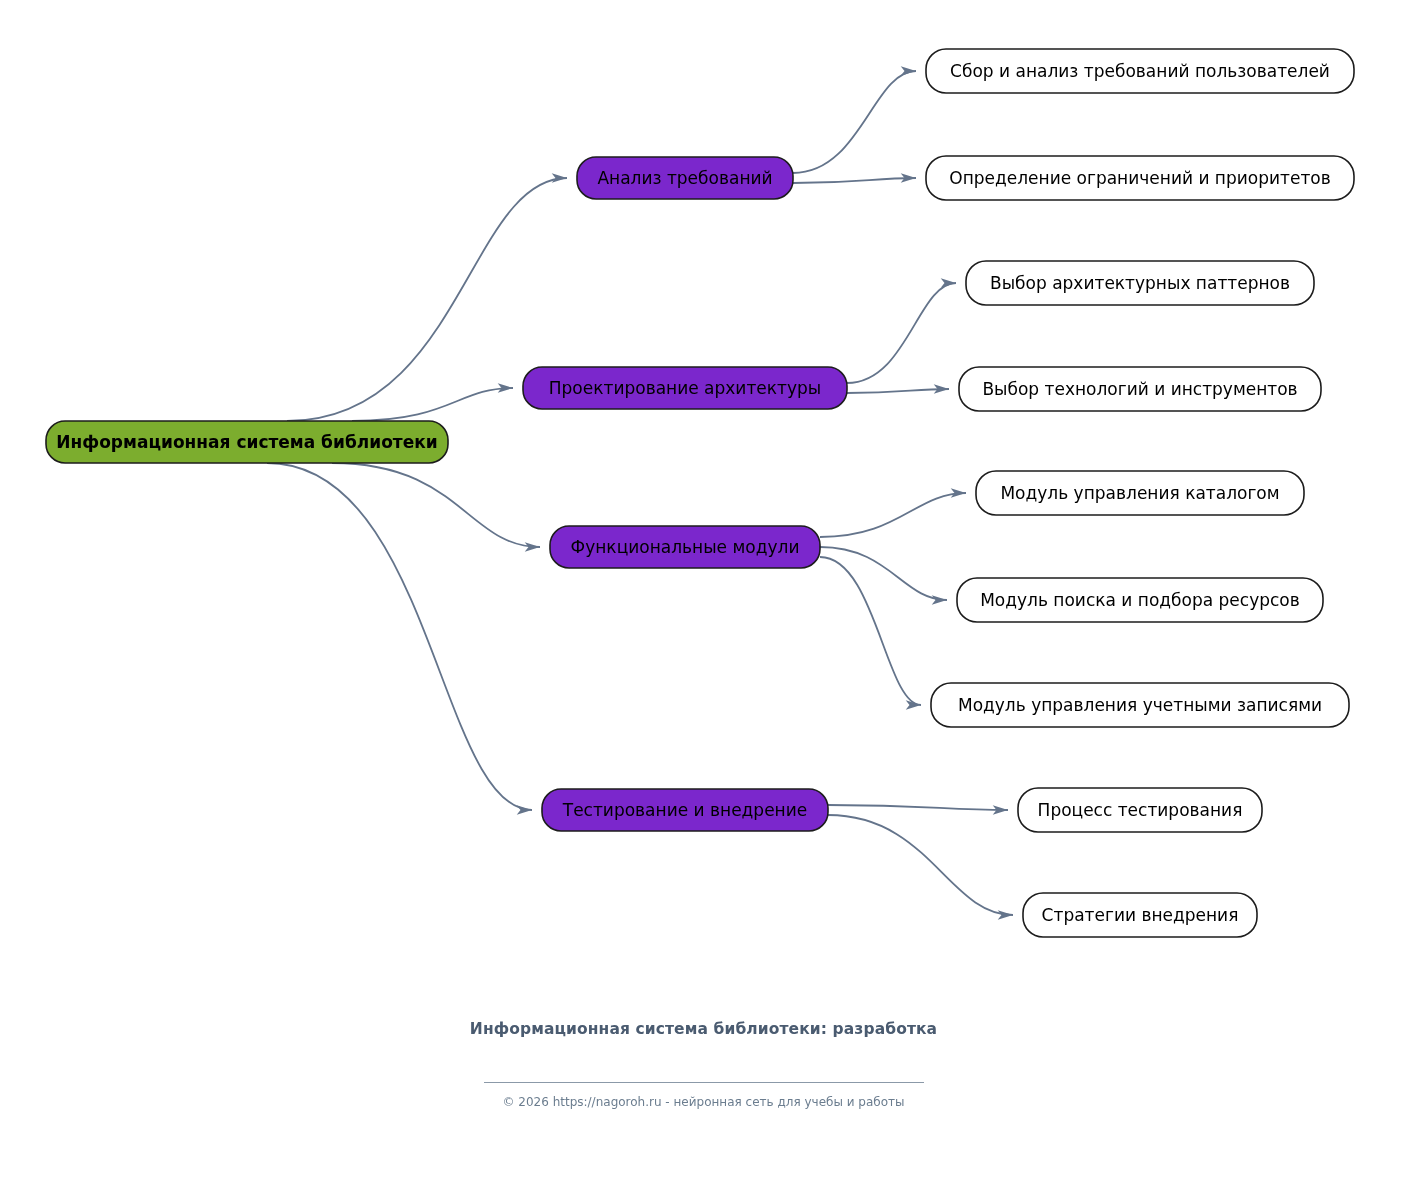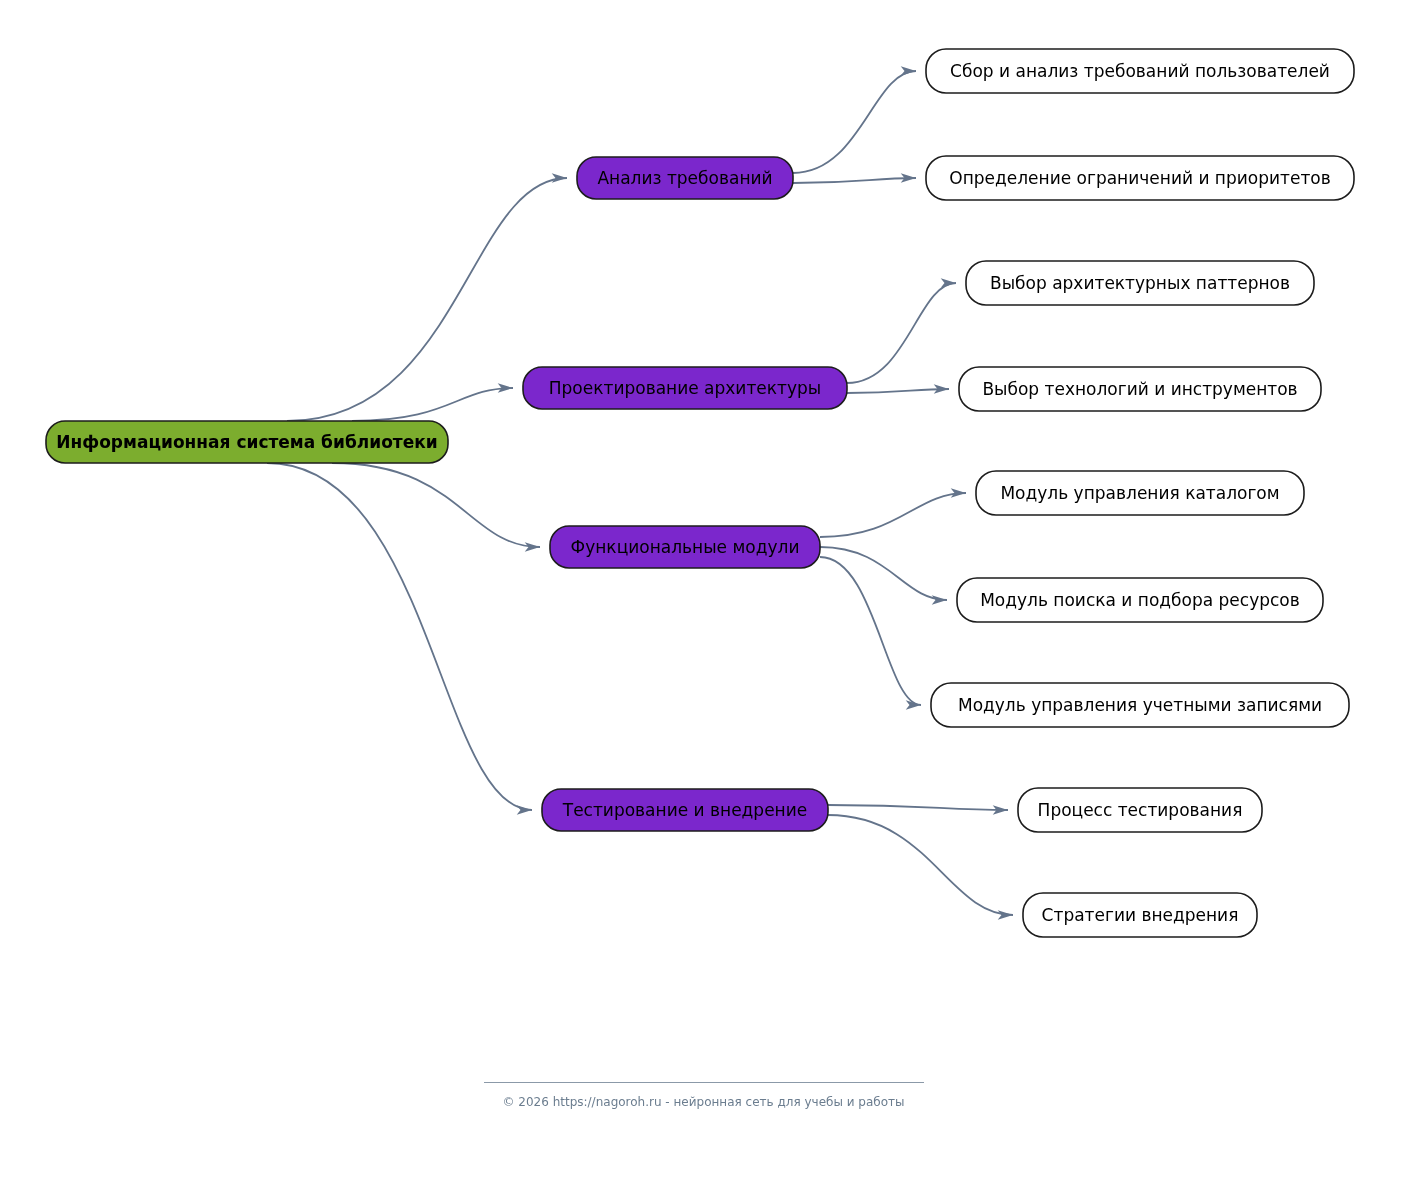--- a/index.html
+++ b/index.html
@@ -184,19 +184,20 @@
         <text x="1140" y="811" class="node-label-leaf">Процесс тестирования</text>
       </g>
       <g>
         <rect x="1023" y="893" width="234" height="44" rx="20" ry="20" class="node-box-leaf"></rect>
         <text x="1140" y="916" class="node-label-leaf">Стратегии внедрения</text>
       </g>
     </g>
 </svg>
 
 <div class="footer-block" id="footer-title">
+  <div>Информационная система библиотеки: разработка</div>
 </div>
 
 <div class="footer-block" id="footer-divider-wrap">
   <span id="footer-divider"></span>
 </div>
 
 <div class="footer-block" id="footer-copyright">© 2026 https://nagoroh.ru - нейронная сеть для учебы и работы</div>
 
 </body></html>

